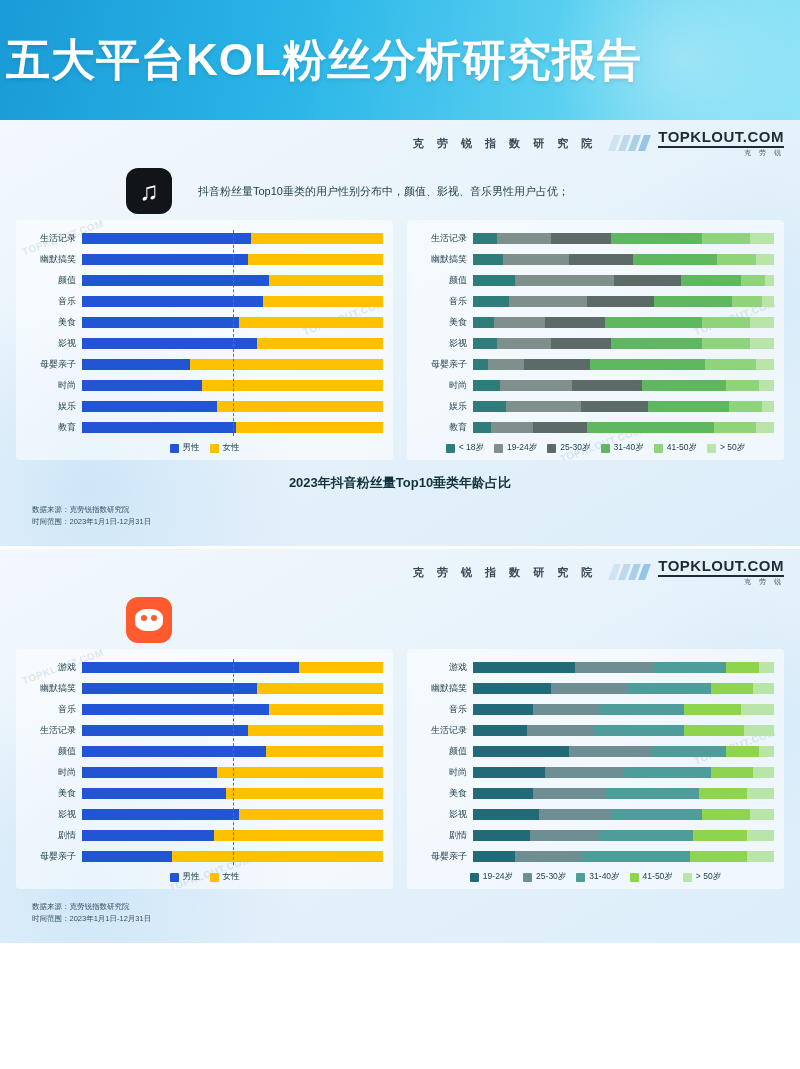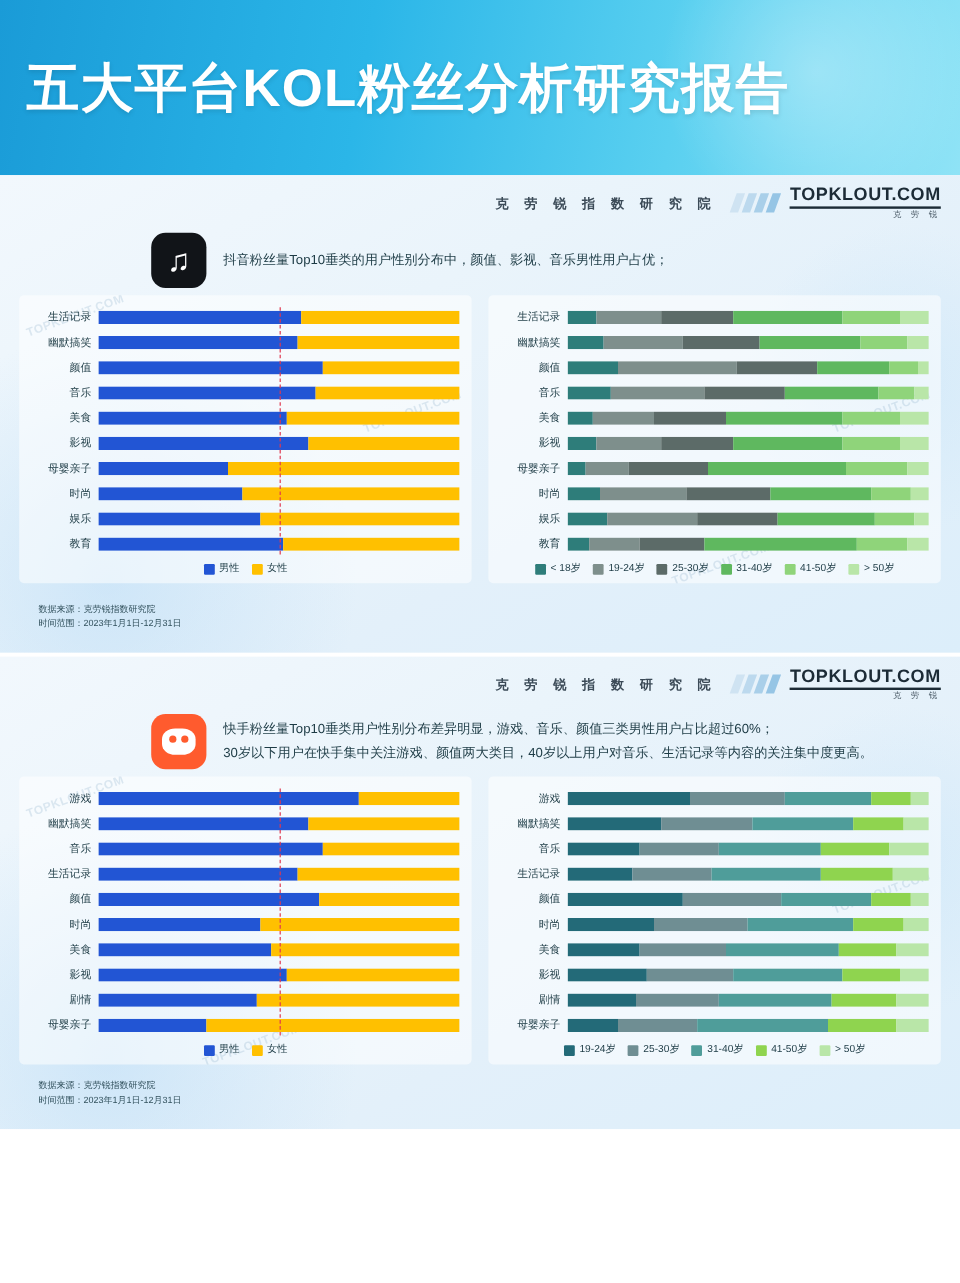--- a/index.html
+++ b/index.html
@@ -6,25 +6,25 @@
   body {
     width: 800px;
     background: #ffffff;
     font-family: "Liberation Sans", sans-serif;
     color: #12343b;
   }
   .page { width: 800px; position: relative; }
 
   
   .banner {
-    height: 146px;
+    height: 120px;
     background: linear-gradient(100deg, #1a9bd7 0%, #2bb6e8 38%, #5ad0f0 70%, #8fe3f6 100%);
     display: flex;
     align-items: center;
-    padding-left: 22px;
+    padding-left: 6px;
     position: relative;
     overflow: hidden;
   }
   .banner::after {
     content: "";
     position: absolute;
     right: -40px; top: -60px;
     width: 320px; height: 240px;
     background: radial-gradient(circle at 50% 50%, rgba(255,255,255,.30), rgba(255,255,255,0) 65%);
   }
@@ -120,21 +120,21 @@
   .icon-kuaishou .ks {
     width: 28px; height: 22px; border-radius: 11px/9px; background: #ffffff;
     position: relative;
   }
   .icon-kuaishou .ks::before, .icon-kuaishou .ks::after {
     content: ""; position: absolute; top: 6px; width: 6px; height: 6px; border-radius: 50%;
     background: #ff5b2e;
   }
   .icon-kuaishou .ks::before { left: 6px; }
   .icon-kuaishou .ks::after { right: 6px; }
-  .intro-text { font-size: 11px; line-height: 20px; color: #1d3b45; }
+  .intro-text { font-size: 11px; line-height: 20px; color: #1d3b45; margin-left: 12px; }
 
   
   .charts {
     position: relative;
     z-index: 3;
     display: flex;
     gap: 14px;
     margin-top: 6px;
   }
   .chart-card {
@@ -454,20 +454,21 @@
             </div>
             <div class="legend-item">
               <span class="swatch" style="background: rgb(185, 230, 168);"></span>
               <span>&gt; 50岁</span>
             </div>
           </div>
       </div>
     </div>
 
     <div class="charts" style="margin-top:4px">
+      <div style="flex:1 1 0" class="caption">2023年抖音粉丝量Top10垂类年龄占比</div>
     </div>
 
     <div class="source">
       <div>数据来源：克劳锐指数研究院</div>
       <div>时间范围：2023年1月1日-12月31日</div>
     </div>
   </div>
 
   <div class="slide">
     <div class="slide-header">
@@ -482,24 +483,20 @@
         <span class="logo-main">TOPKLOUT.COM</span>
         <div class="logo-sub">克 劳 锐</div>
       </span>
     </div>
 
 
     <div class="intro">
       <div class="platform-icon icon-kuaishou">
         <span class="ks"></span>
       </div>
-      <div class="intro-text">
-        <div>快手粉丝量Top10垂类用户性别分布差异明显，游戏、音乐、颜值三类男性用户占比超过60%；</div>
-        <div>30岁以下用户在快手集中关注游戏、颜值两大类目，40岁以上用户对音乐、生活记录等内容的关注集中度更高。</div>
-      </div>
     </div>
 
     <div class="charts">
       <div class="chart-card">
         <span class="wm a">TOPKLOUT.COM</span>
         <span class="wm c">TOPKLOUT.COM</span>
         <div class="rows" style="position: relative;">
             <div class="row">
               <div class="row-label">游戏</div>
               <div class="bar">

